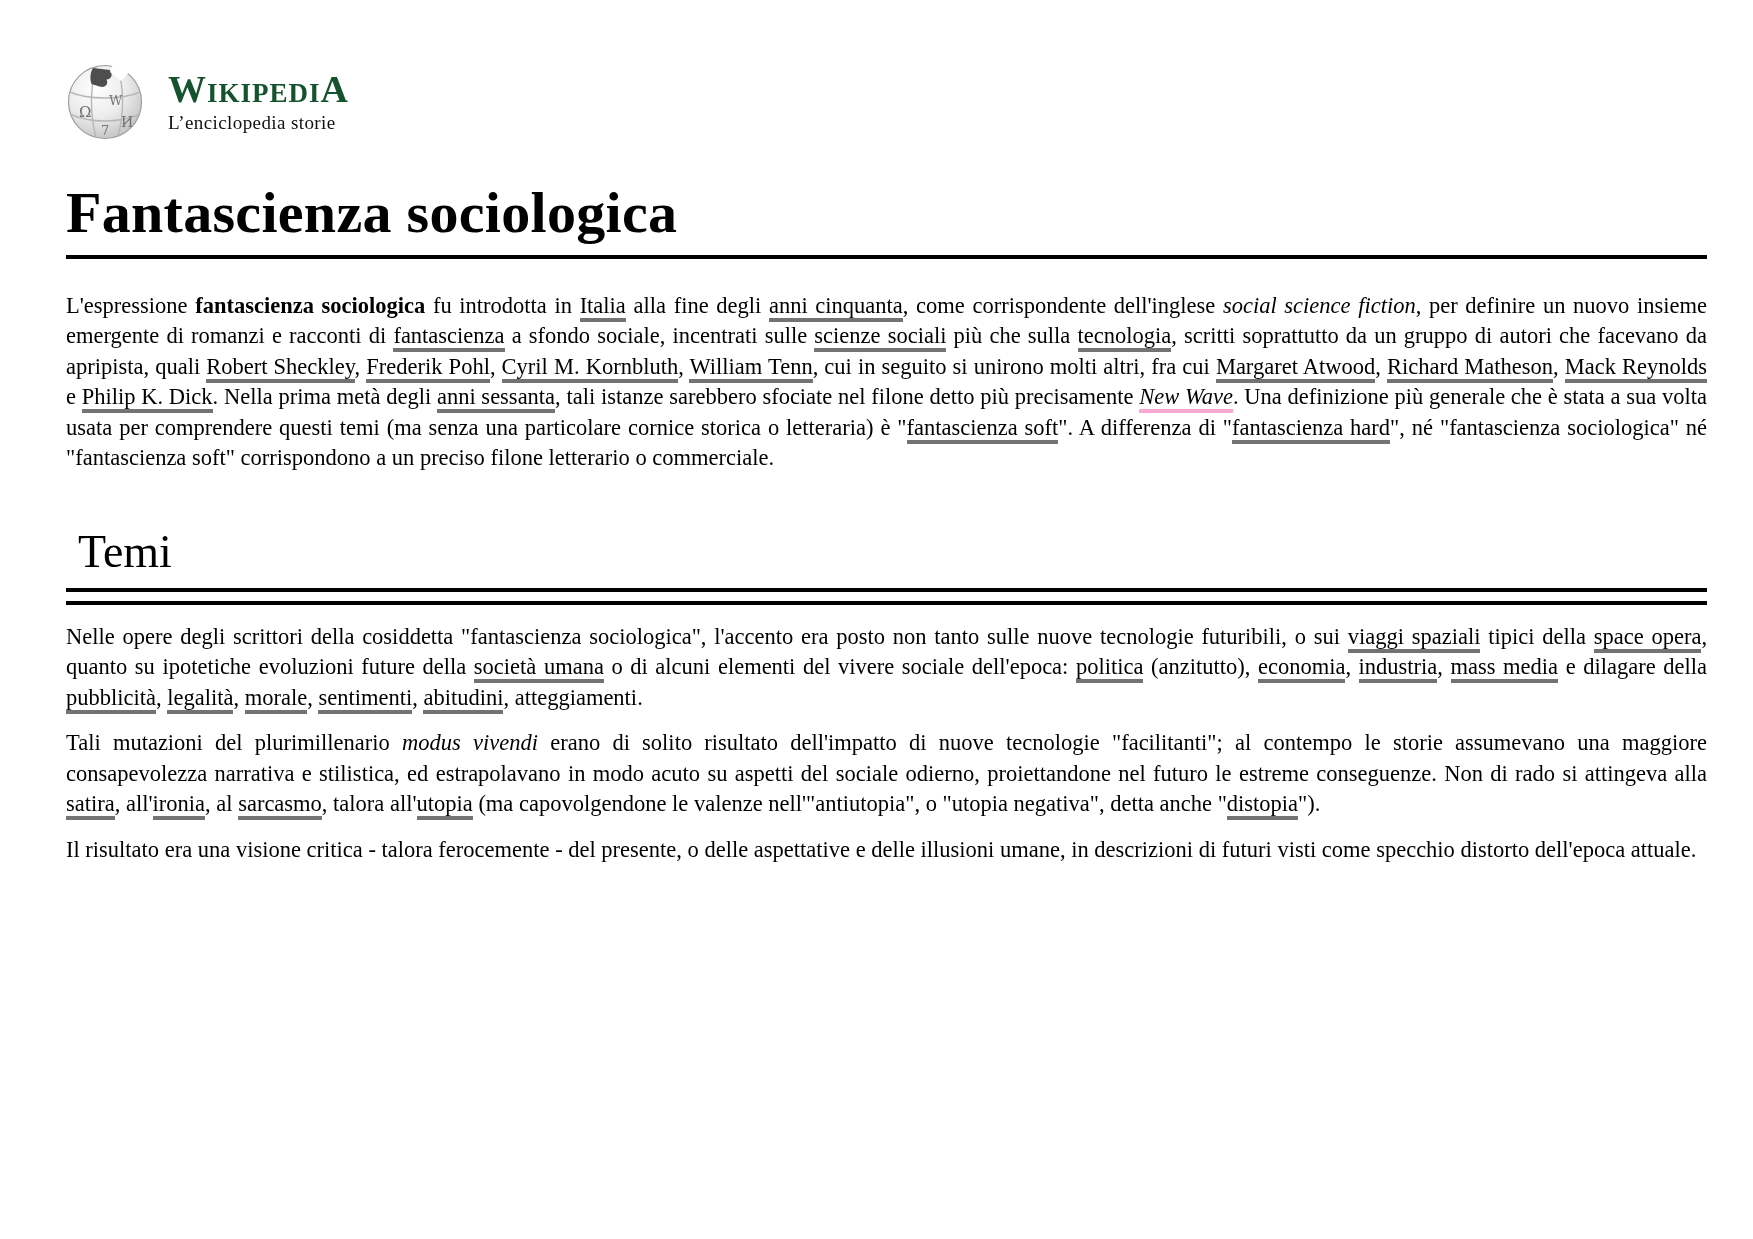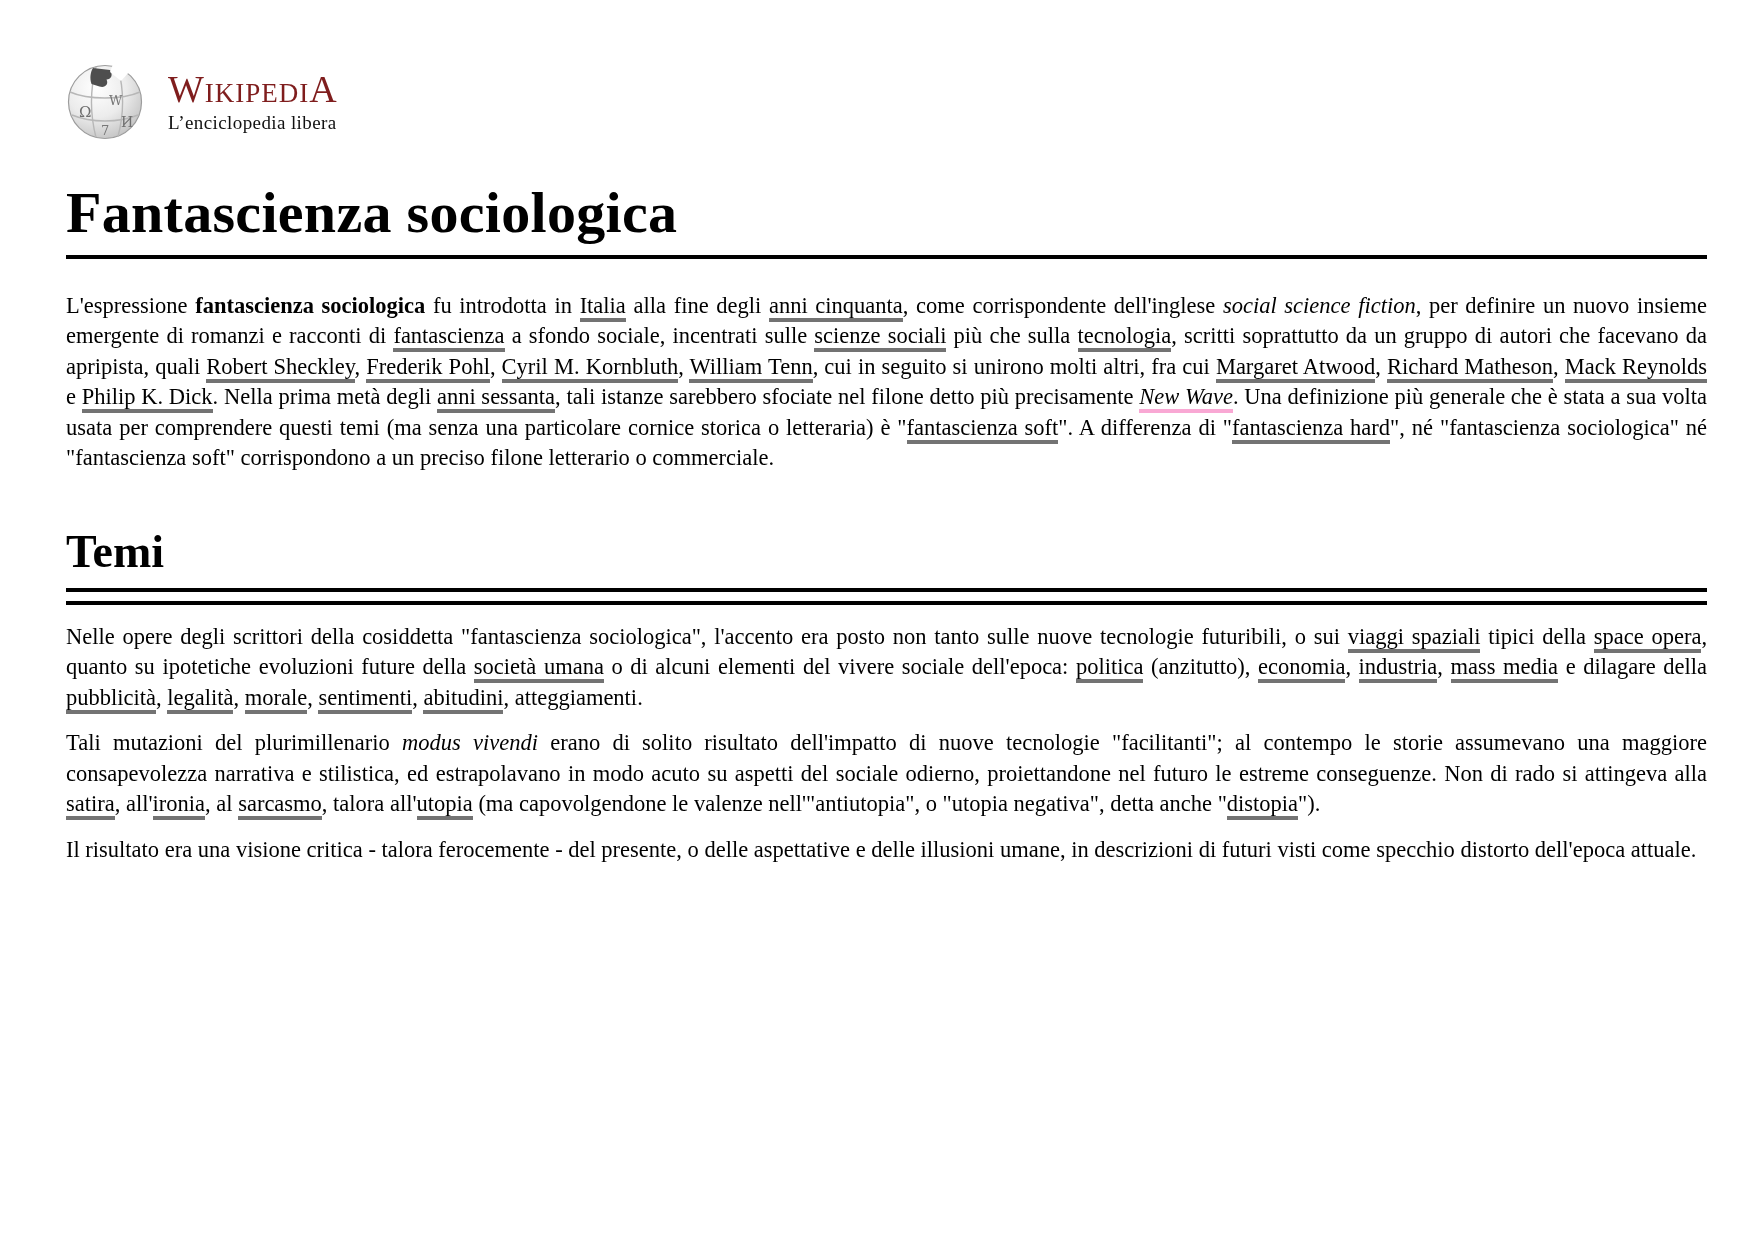--- a/index.html
+++ b/index.html
@@ -24,21 +24,22 @@
     height: 80px;
   }
   .globe { width: 78px; height: 76px; flex: 0 0 auto; }
   .globe svg { display: block; }
   .brand-text { display: flex; flex-direction: column; justify-content: center; }
   .wordmark {
     font-variant: small-caps;
     font-size: 38px;
     line-height: 1;
     letter-spacing: 1px;
-    color: #7f1d1d;
+    color: #14532d;
+    font-weight: bold;
   }
   .tagline {
     font-size: 19px;
     letter-spacing: 0.4px;
     margin-top: 4px;
     color: #111;
   }
   
   h1.article-title {
     font-size: 58px;
@@ -47,23 +48,23 @@
     margin: 40px 0 0 0;
     letter-spacing: 0.3px;
   }
   .title-rule {
     border: 0;
     border-top: 4px solid #000;
     margin: 10px 0 0 0;
   }
   h2.section-heading {
     font-size: 46px;
-    font-weight: 700;
+    font-weight: 400;
     line-height: 1.05;
-    margin: 54px 0 0 0;
+    margin: 54px 0 0 12px;
   }
   .double-rule {
     height: 9px;
     border-top: 4px solid #000;
     border-bottom: 4px solid #000;
     margin-top: 12px;
   }
   
   .prose p {
     font-size: 22.5px;
@@ -102,21 +103,21 @@
         <path d="M27,4 L44,6 C47.5,11 45,15.5 40.5,15.5 C43,20 39,24.5 33.5,22.5 L25.5,20 C23.5,14 24.5,8 27,4 Z" fill="#4e4e4e"></path>
         <path d="M47,0 L64,7 L55,17 L44,8 Z" fill="#ffffff"></path>
         <text x="13" y="53" font-family="DejaVu Serif, serif" font-size="15" fill="#6f6f6f">Ω</text>
         <text x="43" y="41" font-family="DejaVu Serif, serif" font-size="13" fill="#777777">W</text>
         <text x="55" y="63" font-family="DejaVu Serif, serif" font-size="14" fill="#6f6f6f">И</text>
         <text x="35" y="71" font-family="DejaVu Serif, serif" font-size="13" fill="#777777">7</text>
       </svg>
     </div>
     <div class="brand-text">
       <div class="wordmark">WikipediA</div>
-      <div class="tagline">L’enciclopedia libera</div>
+      <div class="tagline">L’enciclopedia storie</div>
     </div>
   </div>
 
   <h1 class="article-title">Fantascienza sociologica</h1>
   <hr class="title-rule">
 
   <div class="prose intro">
       <p><span class="run-plain">L'espressione </span><span class="run-bold">fantascienza sociologica</span><span class="run-plain"> fu introdotta in </span><span class="run-link">Italia</span><span class="run-plain"> alla fine degli </span><span class="run-link">anni cinquanta</span><span class="run-plain">, come corrispondente dell'inglese </span><span class="run-italic">social science fiction</span><span class="run-plain">, per definire un nuovo insieme emergente di romanzi e racconti di </span><span class="run-link">fantascienza</span><span class="run-plain"> a sfondo sociale, incentrati sulle </span><span class="run-link">scienze sociali</span><span class="run-plain"> più che sulla </span><span class="run-link">tecnologia</span><span class="run-plain">, scritti soprattutto da un gruppo di autori che facevano da apripista, quali </span><span class="run-link">Robert Sheckley</span><span class="run-plain">, </span><span class="run-link">Frederik Pohl</span><span class="run-plain">, </span><span class="run-link">Cyril M. Kornbluth</span><span class="run-plain">, </span><span class="run-link">William Tenn</span><span class="run-plain">, cui in seguito si unirono molti altri, fra cui </span><span class="run-link">Margaret Atwood</span><span class="run-plain">, </span><span class="run-link">Richard Matheson</span><span class="run-plain">, </span><span class="run-link">Mack Reynolds</span><span class="run-plain"> e </span><span class="run-link">Philip K. Dick</span><span class="run-plain">. Nella prima metà degli </span><span class="run-link">anni sessanta</span><span class="run-plain">, tali istanze sarebbero sfociate nel filone detto più precisamente </span><span class="run-link-italic">New Wave</span><span class="run-plain">. Una definizione più generale che è stata a sua volta usata per comprendere questi temi (ma senza una particolare cornice storica o letteraria) è "</span><span class="run-link">fantascienza soft</span><span class="run-plain">". A differenza di "</span><span class="run-link">fantascienza hard</span><span class="run-plain">", né "fantascienza sociologica" né "fantascienza soft" corrispondono a un preciso filone letterario o commerciale.</span></p>
     </div>
 

